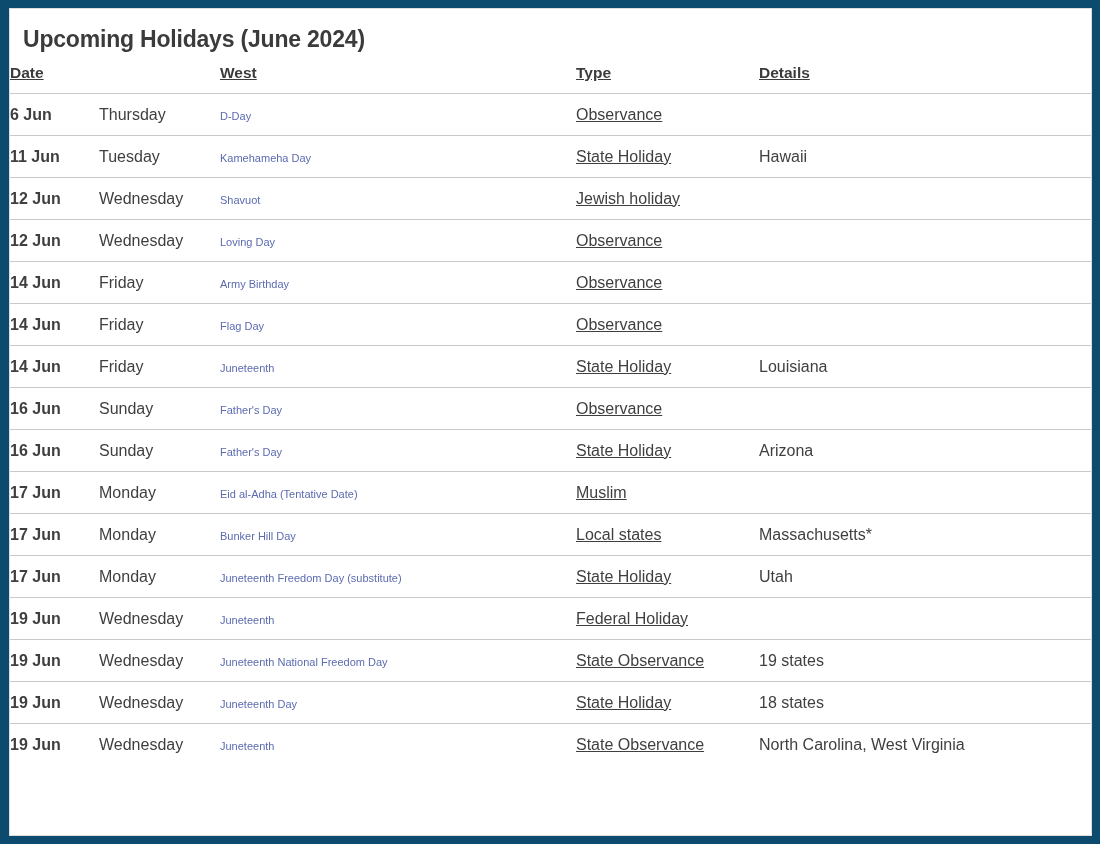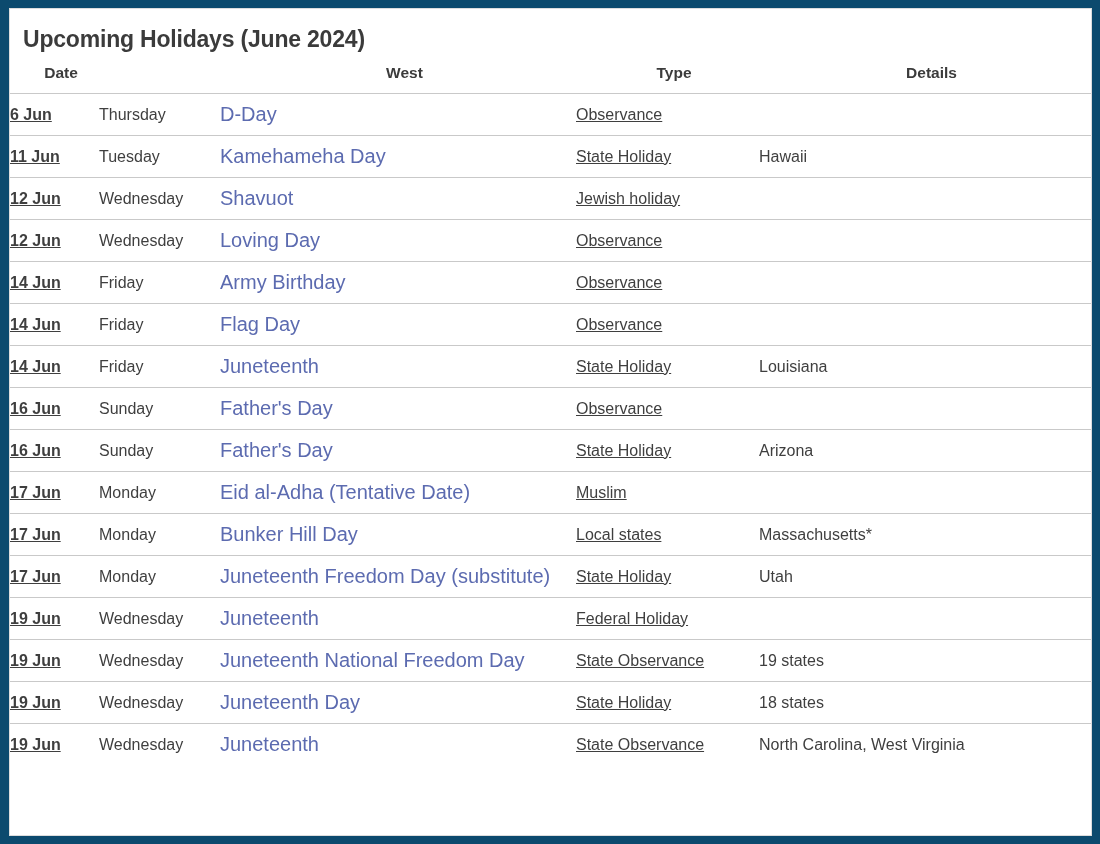--- a/index.html
+++ b/index.html
@@ -61,58 +61,58 @@
     margin-top: 9px;
   }
 
   table.holiday-table col.c-date   { width: 89px; }
   table.holiday-table col.c-wday   { width: 121px; }
   table.holiday-table col.c-name   { width: 356px; }
   table.holiday-table col.c-type   { width: 183px; }
   table.holiday-table col.c-detail { width: 332px; }
 
   table.holiday-table th {
-    text-align: center;
+    text-align: left;
     font-size: 15.5px;
     font-weight: bold;
     color: #3b3b3b;
-    padding: 0 0 11px 13px;
+    padding: 0 0 11px 0;
     border-bottom: 1px solid #c9c9c9;
     vertical-align: bottom;
     white-space: nowrap;
+    text-decoration: underline;
   }
 
   table.holiday-table td {
     font-size: 16px;
     color: #3f3f3f;
     padding: 0;
     height: 41px;
     border-bottom: 1px solid #c9c9c9;
     vertical-align: middle;
     white-space: nowrap;
     overflow: hidden;
   }
 
   th.h-date   { padding-left: 13px; }
   td.cell-date {
     padding-left: 13px;
     font-weight: bold;
     color: #333333;
     font-size: 15.5px;
-    text-decoration: underline;
   }
   td.cell-wday { color: #404040; }
   td.cell-type { color: #404040; text-decoration: underline; }
   td.cell-detail { color: #404040; }
 
   td.cell-name a,
   td.cell-name .link {
     color: #5c6bb0;
     text-decoration: none;
-    font-size: 20px;
+    font-size: 11px;
     cursor: pointer;
   }
 
   tbody tr:last-child td { border-bottom: none; }
 </style>
 </head>
 <body>
 
 <div class="frame">
   <div class="card">

